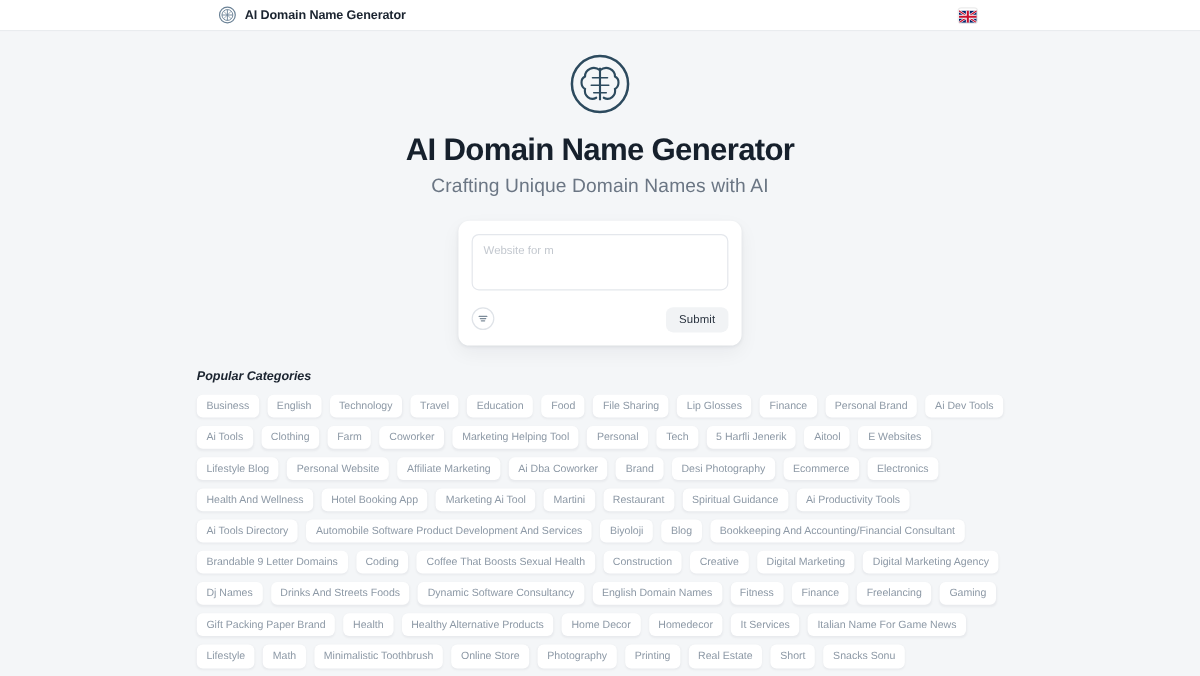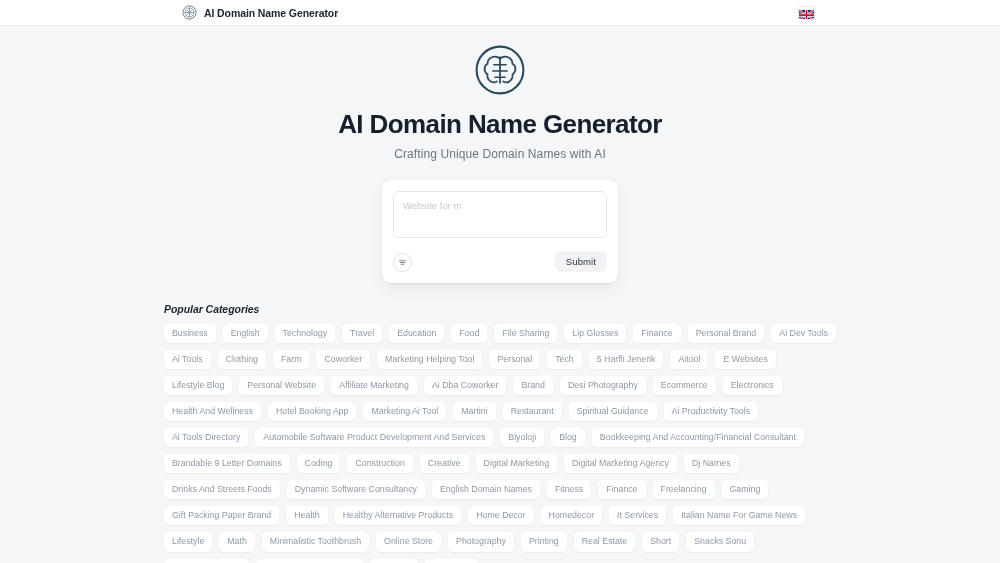--- a/index.html
+++ b/index.html
@@ -72,21 +72,21 @@
   }
   .hero-title {
     font-size: 26px;
     font-weight: 700;
     letter-spacing: -0.6px;
     color: #16202c;
     line-height: 1.1;
   }
   .hero-sub {
     margin-top: 8px;
-    font-size: 12px;
+    font-size: 16px;
     color: #6b7684;
     letter-spacing: 0.1px;
   }
 
   
   .form-card {
     width: 236px;
     margin: 19px auto 0;
     background: #ffffff;
     border-radius: 9px;
@@ -103,21 +103,21 @@
     font-family: "Liberation Sans", sans-serif;
     font-size: 9.5px;
     color: #2b3440;
     resize: none;
     outline: none;
     line-height: 1.3;
   }
   .prompt-box::placeholder { color: #c3c8cf; }
   .form-actions {
     display: flex;
-    align-items: flex-end;
+    align-items: flex-start;
     justify-content: space-between;
     margin-top: 9px;
   }
   .opt-btn {
     width: 19px; height: 19px;
     border-radius: 50%;
     border: 1px solid #dfe3e8;
     background: #fff;
     display: flex;
     align-items: center;
@@ -266,20 +266,21 @@
         <span class="cat">Restaurant</span>
         <span class="cat">Spiritual Guidance</span>
         <span class="cat">Ai Productivity Tools</span>
         <span class="cat">Ai Tools Directory</span>
         <span class="cat">Automobile Software Product Development And Services</span>
         <span class="cat">Biyoloji</span>
         <span class="cat">Blog</span>
         <span class="cat">Bookkeeping And Accounting/Financial Consultant</span>
         <span class="cat">Brandable 9 Letter Domains</span>
         <span class="cat">Coding</span>
+        <span class="cat">Coffee That Boosts Sexual Health</span>
         <span class="cat">Construction</span>
         <span class="cat">Creative</span>
         <span class="cat">Digital Marketing</span>
         <span class="cat">Digital Marketing Agency</span>
         <span class="cat">Dj Names</span>
         <span class="cat">Drinks And Streets Foods</span>
         <span class="cat">Dynamic Software Consultancy</span>
         <span class="cat">English Domain Names</span>
         <span class="cat">Fitness</span>
         <span class="cat">Finance</span>

